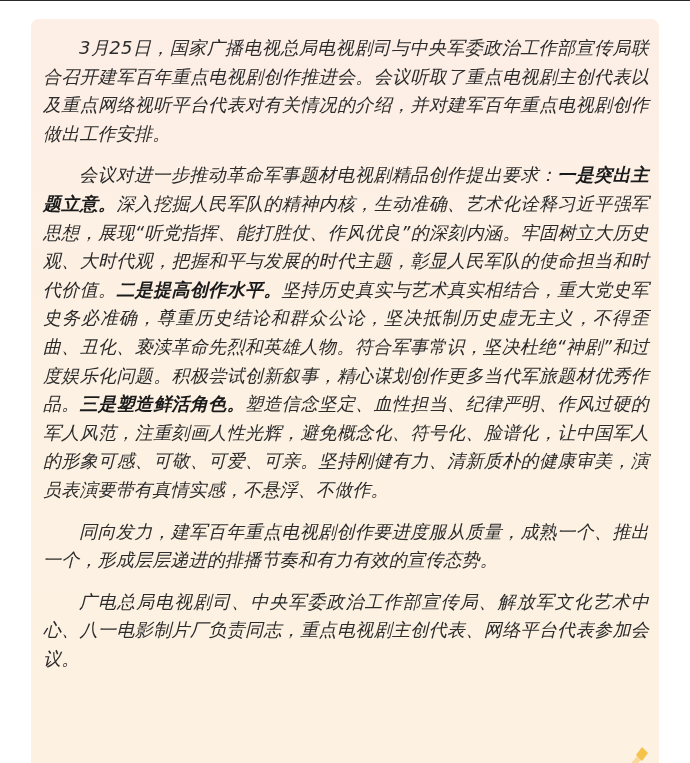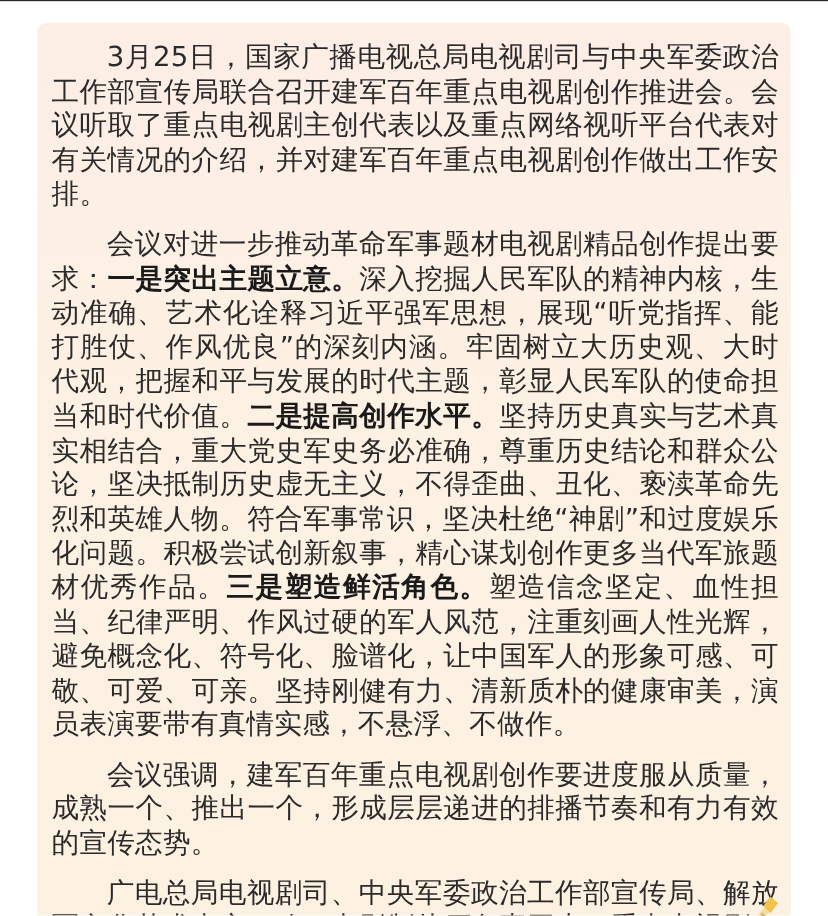--- a/index.html
+++ b/index.html
@@ -15,46 +15,47 @@
   }
   .card {
     position: absolute; left: 31px; top: 19px; width: 628px; height: 760px;
     border-radius: 8px;
     background: linear-gradient(180deg, #fdeee6 0%, #fdf1e3 40%, #fdf1e2 100%);
     box-sizing: border-box;
     padding: 15px 10px 0 12px;
   }
   .para {
     margin: 0 0 13px 0;
-    font-size: 23px;
+    font-size: 18px;
     line-height: 28.6px;
     color: #2b2b2b;
     text-indent: 2em;
     text-align: justify;
     letter-spacing: 0.2px;
+    font-style: italic;
   }
   .para b { font-weight: bold; color: #1a1a1a; }
   .deco {
     position: absolute; left: 624px; top: 745px; width: 26px; height: 22px;
   }
 </style>
 </head>
 <body>
 
 <div class="top-rule"></div>
 
 <div class="card">
   <p class="para">
     <span>3月25日，国家广播电视总局电视剧司与中央军委政治工作部宣传局联合召开建军百年重点电视剧创作推进会。会议听取了重点电视剧主创代表以及重点网络视听平台代表对有关情况的介绍，并对建军百年重点电视剧创作做出工作安排。</span>
   </p>
   <p class="para">
     <span>会议对进一步推动革命军事题材电视剧精品创作提出要求：</span><b>一是突出主题立意。</b><span>深入挖掘人民军队的精神内核，生动准确、艺术化诠释习近平强军思想，展现“听党指挥、能打胜仗、作风优良”的深刻内涵。牢固树立大历史观、大时代观，把握和平与发展的时代主题，彰显人民军队的使命担当和时代价值。</span><b>二是提高创作水平。</b><span>坚持历史真实与艺术真实相结合，重大党史军史务必准确，尊重历史结论和群众公论，坚决抵制历史虚无主义，不得歪曲、丑化、亵渎革命先烈和英雄人物。符合军事常识，坚决杜绝“神剧”和过度娱乐化问题。积极尝试创新叙事，精心谋划创作更多当代军旅题材优秀作品。</span><b>三是塑造鲜活角色。</b><span>塑造信念坚定、血性担当、纪律严明、作风过硬的军人风范，注重刻画人性光辉，避免概念化、符号化、脸谱化，让中国军人的形象可感、可敬、可爱、可亲。坚持刚健有力、清新质朴的健康审美，演员表演要带有真情实感，不悬浮、不做作。</span>
   </p>
   <p class="para">
-    <span>会议强调，建军百年重点电视剧创作要进度服从质量，成熟一个、推出一个，形成层层递进的排播节奏和有力有效的宣传态势。</span>
+    <span>同向发力，建军百年重点电视剧创作要进度服从质量，成熟一个、推出一个，形成层层递进的排播节奏和有力有效的宣传态势。</span>
   </p>
   <p class="para">
     <span>广电总局电视剧司、中央军委政治工作部宣传局、解放军文化艺术中心、八一电影制片厂负责同志，重点电视剧主创代表、网络平台代表参加会议。</span>
   </p>
 </div>
 
 <div class="deco">
   <svg width="26" height="22" viewBox="0 0 26 22">
     <path d="M4 22 L14 10 L18 14 L10 22 Z" fill="#f7d488" opacity="0.8"></path>
     <path d="M12 10 L18 2 L24 8 L18 16 Z" fill="#f5c24a"></path>

